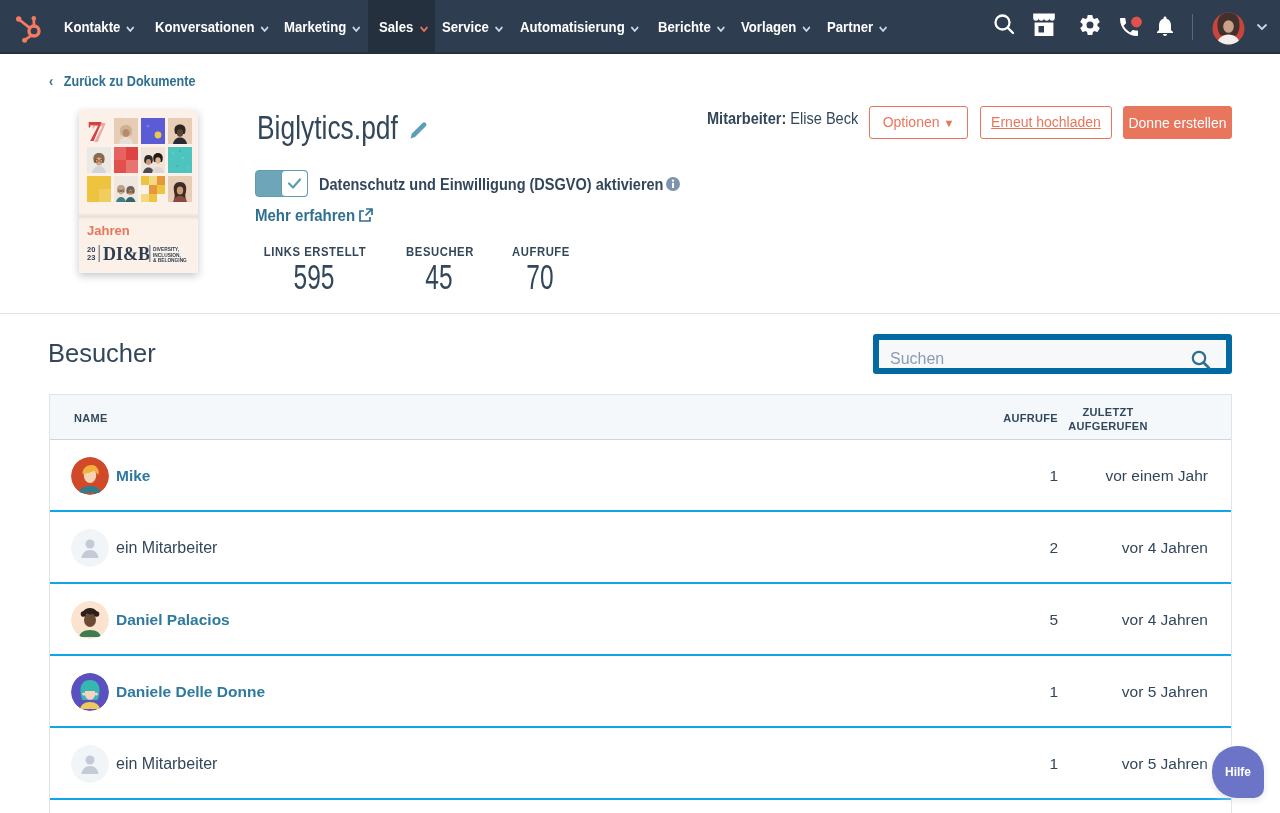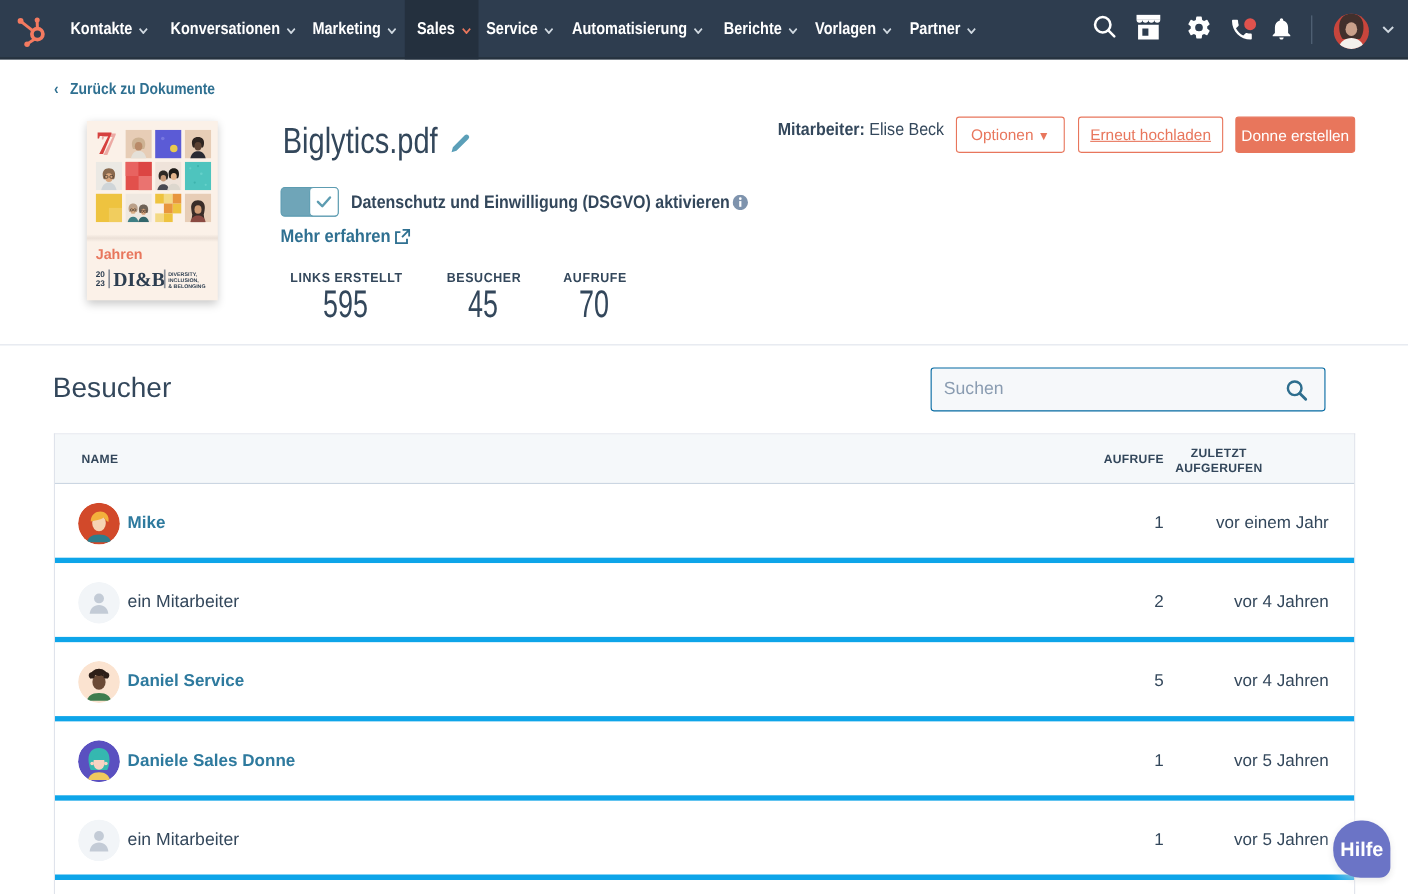--- a/index.html
+++ b/index.html
@@ -31,40 +31,40 @@
   background:#fff; border:1px solid #5d9cb1; border-radius:4px; }
 #dsgvo { position:absolute; left:319px; top:175px; font-size:16.5px; font-weight:bold; color:#33475b; transform:scaleX(.88); transform-origin:0 50%; }
 #mehr { position:absolute; left:255px; top:206px; font-size:16.5px; font-weight:bold; color:#2f7091; transform:scaleX(.91); transform-origin:0 50%; }
 .statlbl { position:absolute; top:245px; font-size:12px; font-weight:bold; color:#33475b;
   letter-spacing:.6px; transform:translateX(-50%) scaleX(.94); }
 .statnum { position:absolute; top:257px; font-size:35px; font-weight:300; color:#33475b;
   transform:translateX(-50%) scaleX(.7); }
 #hr1 { position:absolute; left:0; top:313px; width:1280px; height:1px; background:#dfe3eb; }
 
 #h1 { position:absolute; left:48px; top:339px; font-size:25.5px; font-weight:400; color:#33475b; }
-#search { position:absolute; left:846px; top:334px; width:359px; height:40px;
-  background:#f6f8fa; border:1px solid #0369a1; border-radius:3px; }
+#search { position:absolute; left:873px; top:334px; width:359px; height:40px;
+  background:#f6f8fa; border:6px solid #0369a1; border-radius:3px; }
 #search span { position:absolute; left:11px; top:10px; font-size:16px; color:#8a9cb1; }
 #searchico { position:absolute; right:14px; top:9px; }
 
 #table { position:absolute; left:49px; top:394px; width:1183px; height:452px;
   border:1px solid #dfe3eb; border-bottom:none; background:#fff; }
 #thead { position:absolute; left:0; top:0; width:1181px; height:45px; background:#f5f8fa;
   border-bottom:1px solid #cbd6e2; }
 .th { position:absolute; font-size:11px; font-weight:bold; color:#33475b; letter-spacing:.3px; }
-.row { position:absolute; left:0; width:1181px; height:72px; border-bottom:5px solid #0ea5e9; background:#fff; }
+.row { position:absolute; left:0; width:1181px; height:72px; border-bottom:2px solid #0ea5e9; background:#fff; }
 .avatar { position:absolute; left:21px; top:17px; width:38px; height:38px; border-radius:50%; overflow:hidden; }
 .rname { position:absolute; left:66px; top:27px; font-size:15.5px; font-weight:bold; color:#2e7a9e; }
 .rname.plain { font-weight:400; color:#33475b; font-size:16px; }
 .rcount { position:absolute; right:173px; top:27px; font-size:15.5px; color:#33475b; }
 .rdate { position:absolute; right:23px; top:27px; font-size:15.5px; color:#33475b; width:220px; text-align:right; }
 
 #hilfe { position:absolute; left:1212px; top:746px; width:52px; height:52px; background:#6b74c6;
   border-radius:25px 25px 10px 25px; box-shadow:0 0 14px rgba(255,255,255,.9), 0 2px 6px rgba(0,0,0,.15);
-  color:#fff; font-size:18px; font-weight:bold; text-align:center; line-height:52px; }
+  color:#fff; font-size:12px; font-weight:bold; text-align:center; line-height:52px; }
 
 .tcell { position:absolute; width:24px; height:26px; }
 #hslogo { position:absolute; left:8px; top:113px; font-size:13px; font-weight:bold; color:#e8765c; }
 #dib { position:absolute; left:8px; top:133px; width:105px; height:21px; }
 </style>
 </head>
 <body>
 <div id="nav"></div>
 <div id="salesbg"></div>
 
@@ -320,35 +320,35 @@
   <div class="row" style="top:189px;">
     <svg class="avatar" viewBox="0 0 38 38">
       <circle cx="19" cy="19" r="19" fill="#fbe3d0"></circle>
       <path d="M19 40c-7 0-10 3-11 7h22c-1-4-4-7-11-7z" transform="translate(0,-11)" fill="#3e7d4f"></path>
       <ellipse cx="19" cy="19" rx="6" ry="7" fill="#6b4a36"></ellipse>
       <path d="M11 16c-1-6 4-9 8-9s9 3 8 9c-1-3-3-4.5-4-4 .5 1-.5 2-1 1.5-2-2-9-1-11 2.5z" fill="#2e1f18"></path>
       <circle cx="12.5" cy="13" r="2.8" fill="#2e1f18"></circle>
       <circle cx="25.5" cy="13" r="2.8" fill="#2e1f18"></circle>
       <circle cx="19" cy="10.5" r="3" fill="#2e1f18"></circle>
     </svg>
-    <div class="rname">Daniel Service</div>
+    <div class="rname">Daniel Palacios</div>
     <div class="rcount">5</div>
     <div class="rdate">vor 4 Jahren</div>
   </div>
   <div class="row" style="top:261px;">
     <svg class="avatar" viewBox="0 0 38 38">
       <circle cx="19" cy="19" r="19" fill="#5a50c0"></circle>
       <path d="M19 7c6.5 0 10 4.5 9.5 11.5-.2 3.5-1 6.5-2 8.5h-15c-1-2-1.8-5-2-8.5C9 11.5 12.5 7 19 7z" fill="#35b8b0"></path>
       <path d="M19 40c-6 0-9 3-10 7h20c-1-4-4-7-10-7z" transform="translate(0,-11)" fill="#f0c95c"></path>
       <ellipse cx="19" cy="20.5" rx="5.2" ry="6.3" fill="#f8d3c2"></ellipse>
       <path d="M13.5 15c2-2.5 9-2.5 11 0l.5 3h-12z" fill="#35b8b0"></path>
       <circle cx="12.7" cy="21" r="1.6" fill="#f8d3c2"></circle>
       <circle cx="25.3" cy="21" r="1.6" fill="#f8d3c2"></circle>
     </svg>
-    <div class="rname">Daniele Sales Donne</div>
+    <div class="rname">Daniele Delle Donne</div>
     <div class="rcount">1</div>
     <div class="rdate">vor 5 Jahren</div>
   </div>
   <div class="row" style="top:333px;">
     <svg class="avatar" viewBox="0 0 38 38">
       <circle cx="19" cy="19" r="19" fill="#f2f5f8"></circle>
       <circle cx="19" cy="15" r="4.5" fill="#c3cbd6"></circle>
       <path d="M19 21c-5 0-8 3.5-8.5 8h17c-.5-4.5-3.5-8-8.5-8z" fill="#c3cbd6"></path>
     </svg>
     <div class="rname plain">ein Mitarbeiter</div>

